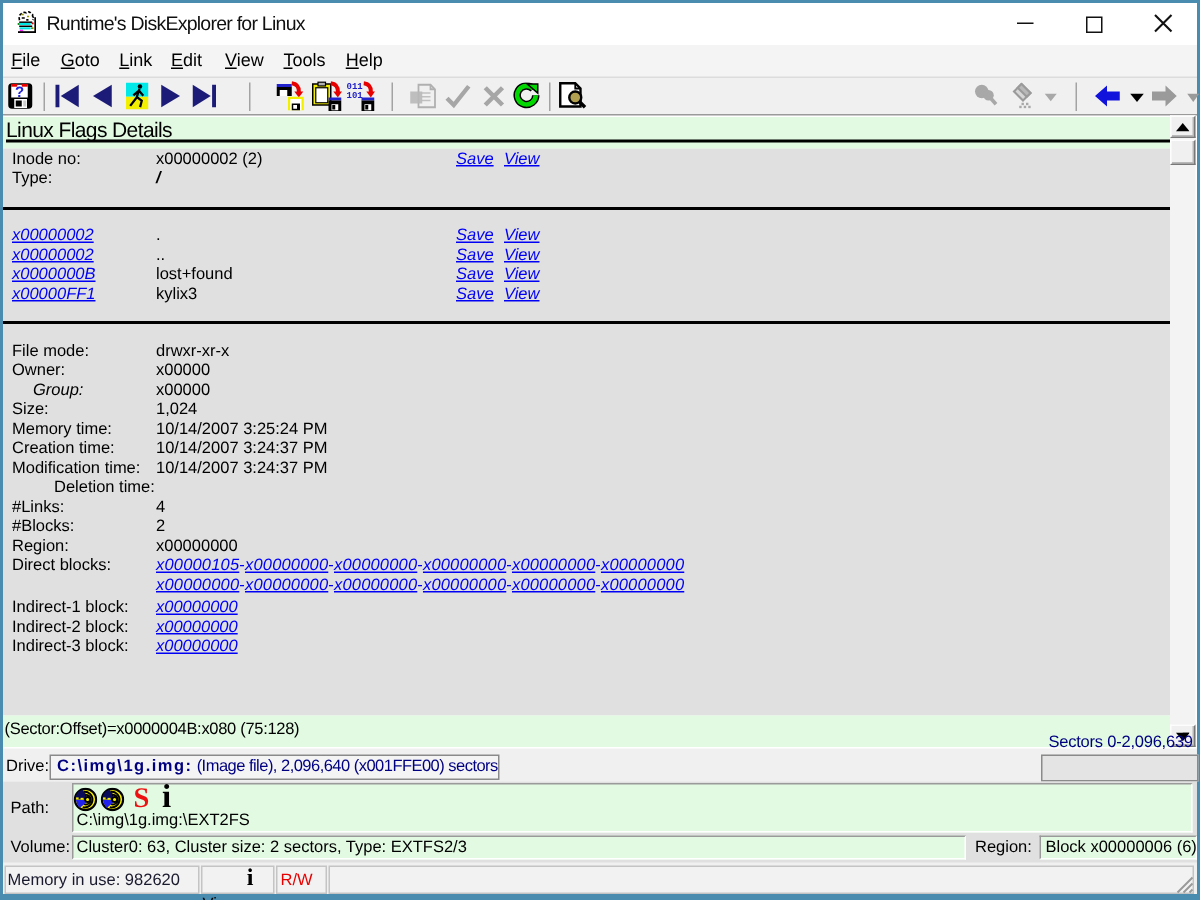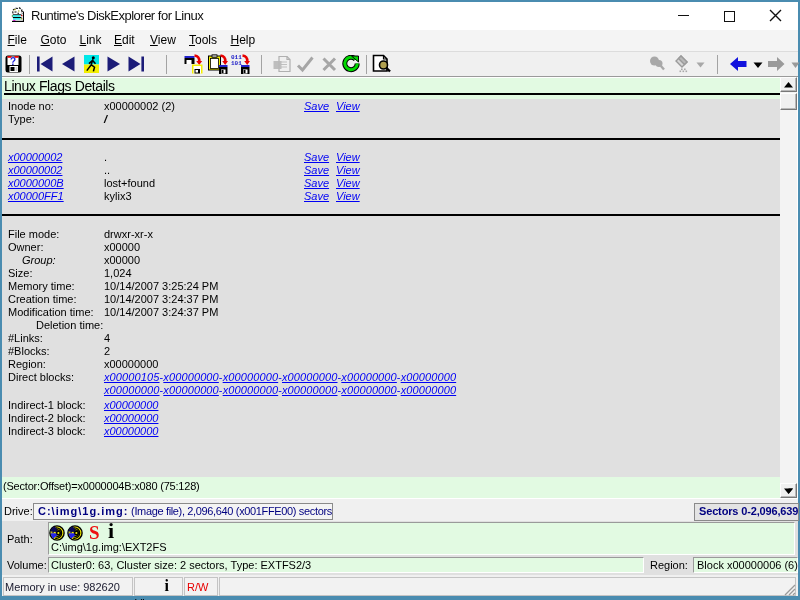--- a/index.html
+++ b/index.html
@@ -281,21 +281,21 @@
 <div class="abs" style="left:2px;top:477px;width:778px;height:21px;background:#e2fae2;"></div>
 <div class="t" style="left:3px;top:481px;letter-spacing:-0.2px;">(Sector:Offset)=x0000004B:x080 (75:128)</div>
 
 <div class="abs" style="left:2px;top:498px;width:796px;height:4px;background:#f0f0f0;border-top:1px solid #fff;box-sizing:border-box;"></div>
 
 <div class="abs" style="left:2px;top:502px;width:796px;height:19px;background:#f0f0f0;"></div>
 <div class="t" style="left:4px;top:506px;">Drive:</div>
 <div class="abs" style="left:33px;top:503px;width:298px;height:15px;border:1px solid #8a8a8a;background:#f4f4f4;"></div>
 <div class="t" style="left:38px;top:506px;color:#000080;"><b style="letter-spacing:1px;">C:\img\1g.img:</b><span style="letter-spacing:-0.35px;"> (Image file), 2,096,640 (x001FFE00) sectors</span></div>
 <div class="abs" style="left:694px;top:503px;width:103px;height:16px;border:1px solid #8a8a8a;background:#e4e4e4;"></div>
-<div class="t" style="left:699px;top:506px;letter-spacing:-0.15px;color:#000080;font-weight:bold;">Sectors 0-2,096,639</div>
+<div class="t" style="left:699px;top:490px;letter-spacing:-0.15px;color:#000080;">Sectors 0-2,096,639</div>
 
 <div class="abs" style="left:2px;top:521px;width:796px;height:35px;background:#e0e0e0;"></div>
 <div class="abs" style="left:48px;top:522px;width:747px;height:33px;border:1px solid #9a9a9a;border-right-color:#fff;border-bottom-color:#fff;background:#e2fae2;box-sizing:border-box;"></div>
 <div class="t" style="left:7px;top:534px;">Path:</div>
 <svg class="abs" style="left:49px;top:525px;" width="16" height="16" viewBox="0 0 16 16">
   <circle cx="8" cy="8" r="7.1" fill="#f5ee00" stroke="#000" stroke-width="1.4"></circle>
   <path d="M1.2 8 Q1.3 3.2 5.8 1.4 L8.6 4.6 L8.6 8 Z" fill="#0a0a5a"></path>
   <rect x="1.7" y="6.6" width="1.7" height="1.2" fill="#f5ee00"></rect>
   <rect x="4.7" y="6.9" width="2" height="1.2" fill="#f5ee00"></rect>
   <path d="M6.8 2.9 A5.2 5.2 0 1 1 6.2 13.1" fill="none" stroke="#000" stroke-width="1.3"></path>

